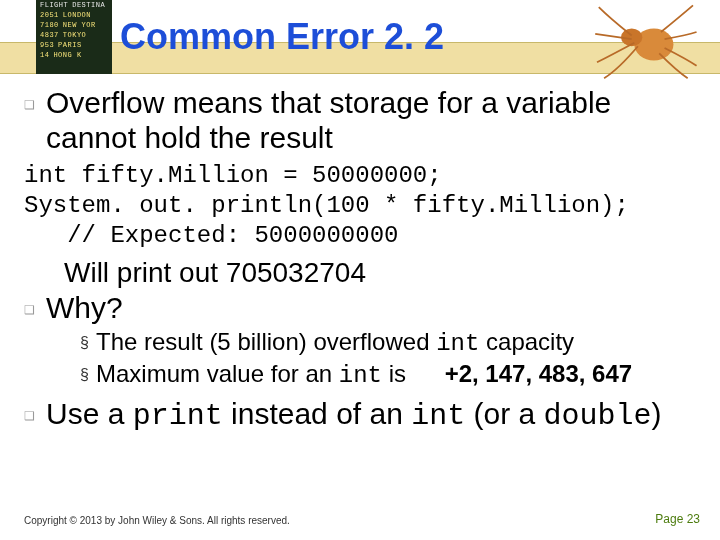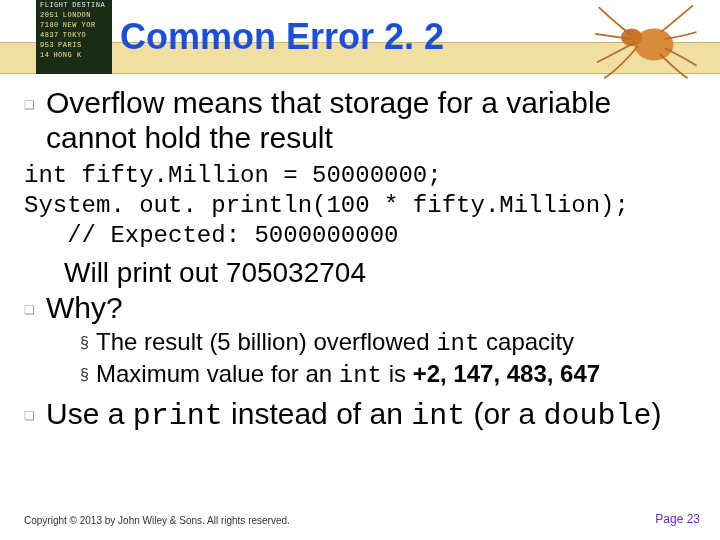--- a/index.html
+++ b/index.html
@@ -85,34 +85,34 @@
   .after-code {
     font-size: 28px;
     margin-left: 40px;
     margin-top: 6px;
   }
   .sub-bullets { margin-left: 56px; margin-top:2px; }
   .sub-row { display:flex; align-items:flex-start; margin-top:2px;}
   .sub-mark { width:16px; flex:0 0 16px; font-size:16px; color:#333; margin-top:6px;}
   .sub-text { font-size:24px; line-height:1.2; }
   .mono { font-family:"Courier New", Courier, monospace; }
-  .bold { font-weight:bold; }
+  .bold { font-weight:bold;margin-left:32px; }
   .footer {
     position:absolute;
     bottom:14px;
     left:24px;
     font-size:10px;
     color:#333;
   }
   .page-num {
     position:absolute;
     bottom:14px;
     right:20px;
     font-size:12px;
-    color:#6d28d9;
+    color:#4d7c0f;
   }
 </style>
 </head>
 <body>
 
 <div class="slide">
   <div class="header-bar"></div>
 
   <div class="board">
     <div class="board-row">

